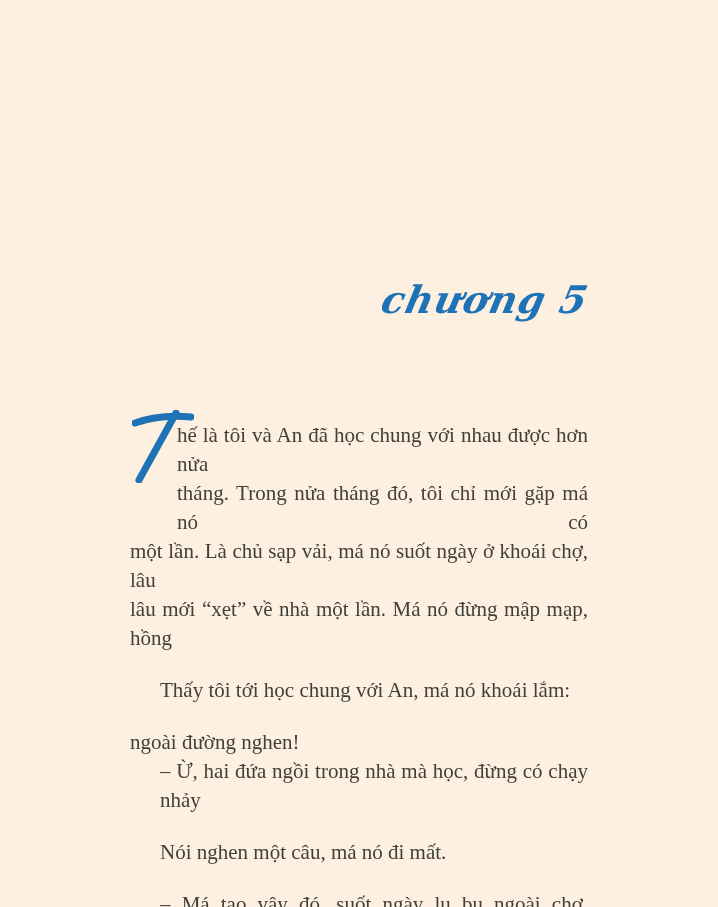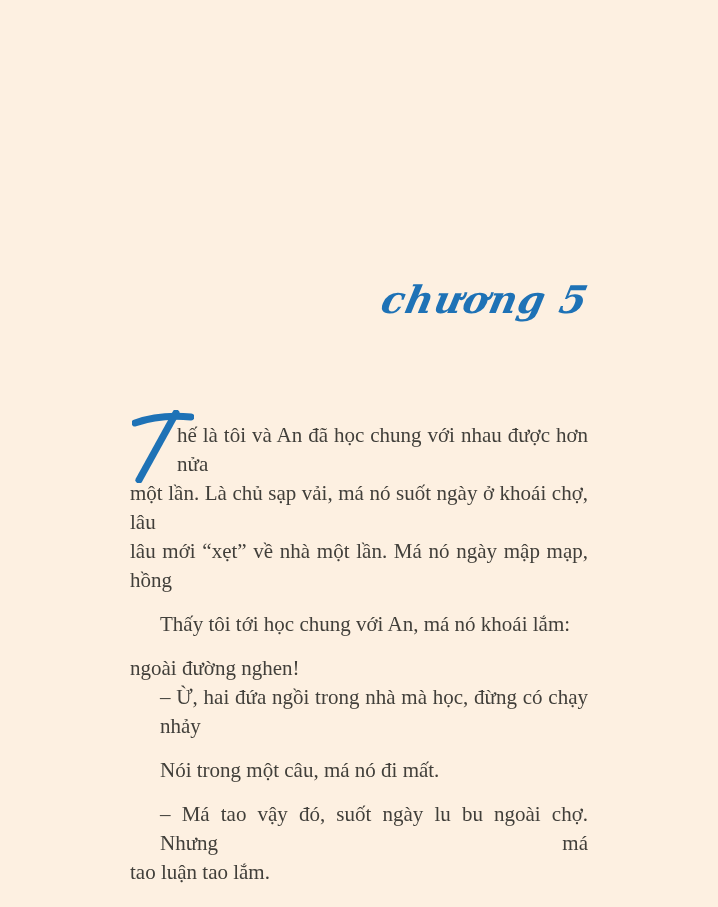--- a/index.html
+++ b/index.html
@@ -35,21 +35,21 @@
     color:var(--accent);
     transform:skewX(-12deg);
   }
   .text-block{
     position:absolute;
     left:130px;top:421px;width:458px;
     font-size:21px;
     line-height:29px;
   }
   .paragraph{position:relative;}
-  .paragraph + .paragraph{margin-top:15px;}
+  .paragraph + .paragraph{margin-top:23px;}
   .line{white-space:normal;}
   .line.justify{text-align:justify;text-align-last:justify;}
   .line.indent{padding-left:30px;}
   .line.drop-wrap{margin-left:47px;}
   .drop-cap{
     position:absolute;
     left:2px;top:-11px;
     width:62px;height:73px;
     pointer-events:none;
   }
@@ -67,32 +67,33 @@
   <div class="text-block">
     <div class="drop-cap" aria-label="T">
       <svg viewBox="0 0 62 73" xmlns="http://www.w3.org/2000/svg">
         <path d="M3 13 Q 28 4 59 7" fill="none" stroke="#1e72b6" stroke-width="6.8" stroke-linecap="round"></path>
         <path d="M44 3 L7 70" fill="none" stroke="#1e72b6" stroke-width="7" stroke-linecap="round"></path>
       </svg>
     </div>
 
   <div class="paragraph">
         <div class="line justify drop-wrap">hế là tôi và An đã học chung với nhau được hơn nửa</div>
+        <div class="line justify drop-wrap">tháng. Trong nửa tháng đó, tôi chỉ mới gặp má nó có</div>
         <div class="line justify">một lần. Là chủ sạp vải, má nó suốt ngày ở khoái chợ, lâu</div>
-        <div class="line justify">lâu mới “xẹt” về nhà một lần. Má nó ngày mập mạp, hồng</div>
+        <div class="line justify">lâu mới “xẹt” về nhà một lần. Má nó đừng mập mạp, hồng</div>
       </div>
       <div class="paragraph">
         <div class="line indent">Thấy tôi tới học chung với An, má nó khoái lắm:</div>
       </div>
       <div class="paragraph">
         <div class="line">ngoài đường nghen!</div>
         <div class="line justify indent">– Ừ, hai đứa ngồi trong nhà mà học, đừng có chạy nhảy</div>
       </div>
       <div class="paragraph">
-        <div class="line indent">Nói trong một câu, má nó đi mất.</div>
+        <div class="line indent">Nói nghen một câu, má nó đi mất.</div>
       </div>
       <div class="paragraph">
         <div class="line justify indent">– Má tao vậy đó, suốt ngày lu bu ngoài chợ. Nhưng má</div>
         <div class="line">tao luận tao lắm.</div>
       </div>
     </div>
 
 </div>
 
 </body></html>

